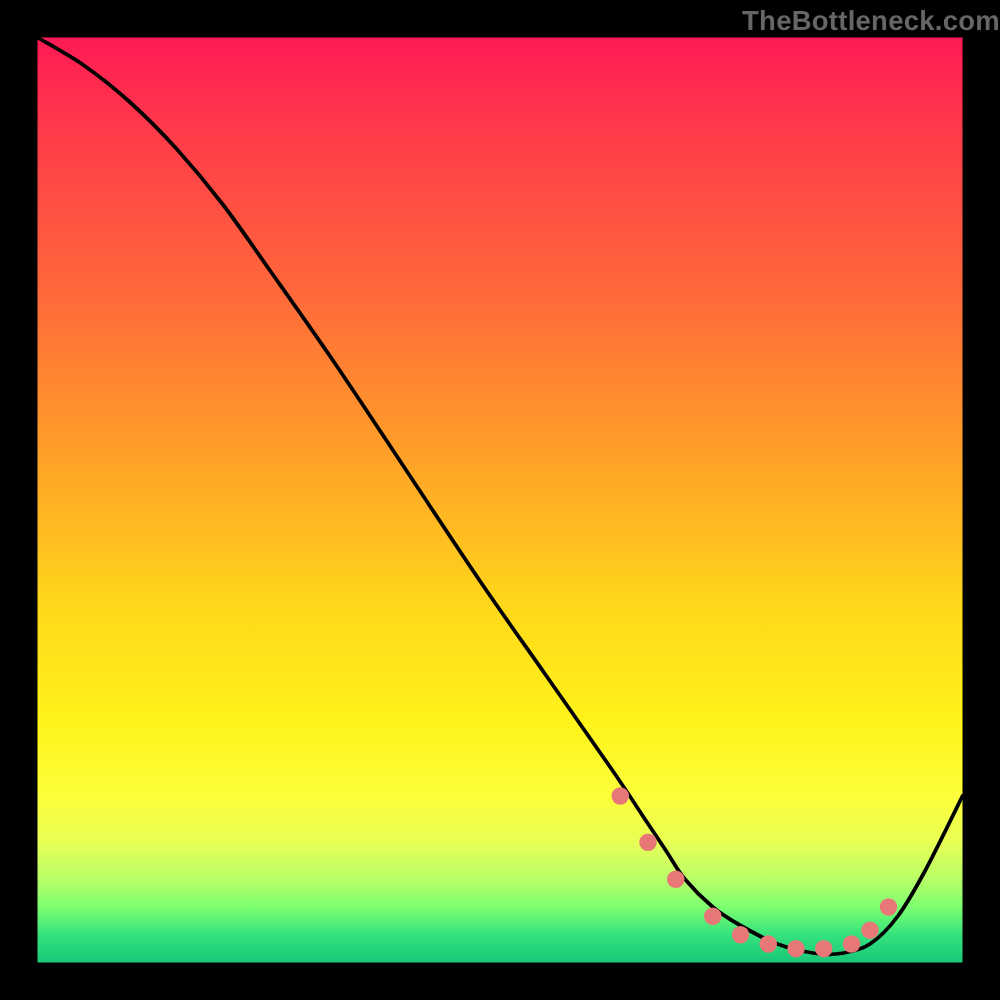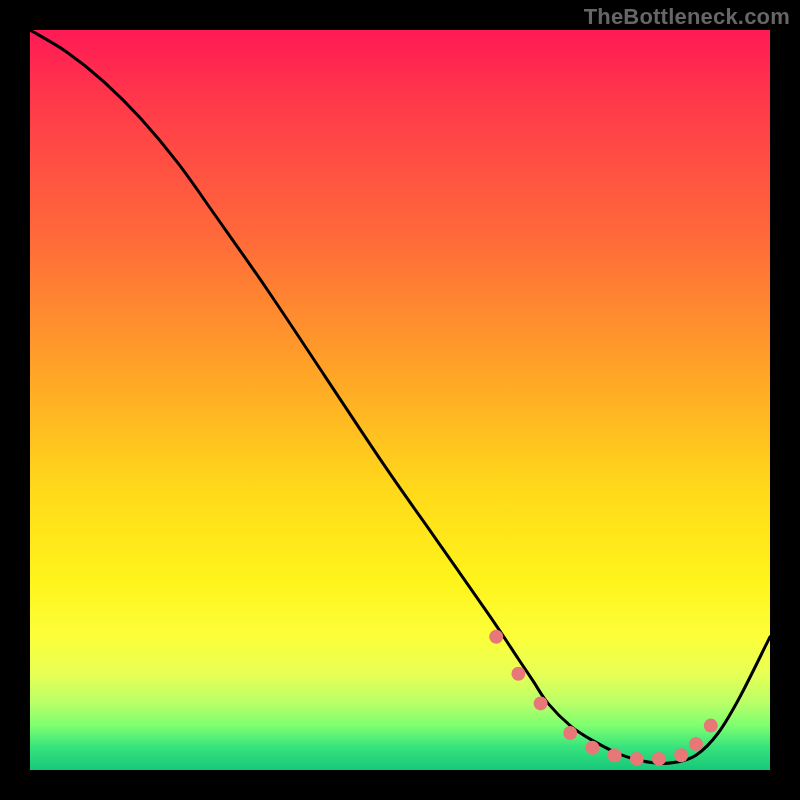--- a/index.html
+++ b/index.html
@@ -6,21 +6,21 @@
   html, body { width: 800px; height: 800px; overflow: hidden; background: #000; }
   .frame {
     position: relative;
     width: 800px;
     height: 800px;
     background: #000;
   }
   .watermark {
     position: absolute;
     top: 4px;
-    right: 10px;
+    right: 0;
     color: #666;
     font-family: Arial, Helvetica, sans-serif;
     font-size: 22px;
     font-weight: 600;
     letter-spacing: 0.2px;
     z-index: 10;
     margin-left: 16px;
   }
   .plot {
     position: absolute;

